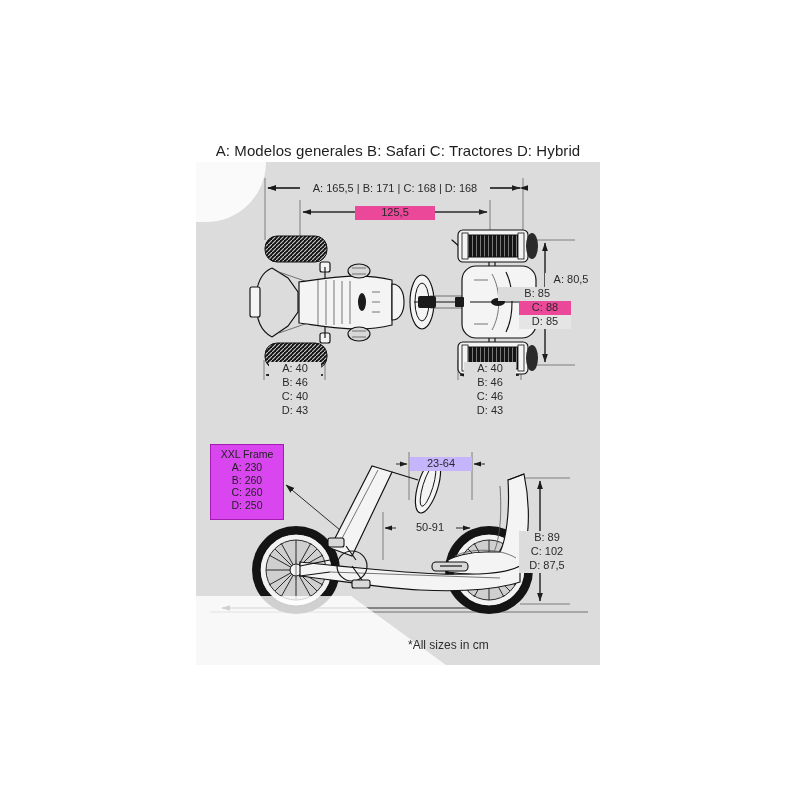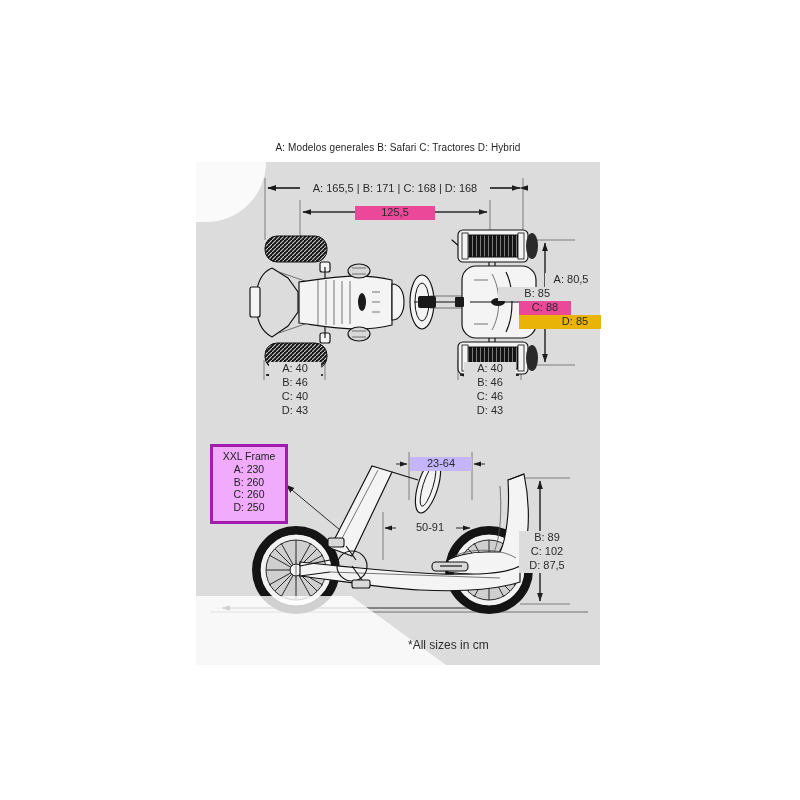--- a/index.html
+++ b/index.html
@@ -11,30 +11,30 @@
   
   .panel{position:absolute;left:196px;top:162px;width:404px;height:503px;
          background:#dcdcdc;border-radius:3px 0 0 0;}
   .panel-soft{position:absolute;left:196px;top:162px;width:70px;height:60px;
          background:#ffffff;border-radius:0 0 60px 0;opacity:.85;}
   .panel-wedge{position:absolute;left:196px;top:596px;width:250px;height:69px;
          background:#ffffff;
          clip-path:polygon(0 0,0 100%,100% 100%,62% 0);opacity:.8;}
 
   .title{position:absolute;left:196px;top:142px;width:404px;text-align:center;
-         font-size:10px;color:#1e1e1e;letter-spacing:.1px;white-space:nowrap;}
+         font-size:15px;color:#1e1e1e;letter-spacing:.1px;white-space:nowrap;}
 
   .dimtxt{position:absolute;font-size:11px;color:#2a2a2a;line-height:13.6px;
           white-space:nowrap;}
   .dimtxt.c{text-align:center;}
 
   .note{position:absolute;left:408px;top:638px;font-size:12px;color:#2d2d2d;}
 
   .frameBox{position:absolute;left:210px;top:444px;width:72px;height:74px;
-            border:3px solid #a21caf;background:#f0abfc;}
+            border:1px solid #a21caf;background:#d946ef;}
   .frameBox .ln{font-size:10.5px;line-height:12.6px;text-align:center;color:#222;}
   .frameBox .hd{font-size:10.5px;line-height:13px;text-align:center;color:#222;}
 
   svg{position:absolute;left:0;top:0;width:800px;height:800px;overflow:visible;}
   .ln{stroke:#2b2b2b;stroke-width:1;fill:none;}
   .lnf{stroke:#111;stroke-width:1.15;fill:none;}
   .thin{stroke:#555;stroke-width:.8;fill:none;}
   .ext{stroke:#666;stroke-width:.8;fill:none;}
   .fillw{fill:#f4f4f4;stroke:#111;stroke-width:1.15;}
   .fillg{fill:#d8d8d8;stroke:#111;stroke-width:1.1;}
@@ -242,21 +242,21 @@
   <div class="panel-wedge"></div>
 
   <div class="dimtxt c" style="left:300px;top:182px;width:190px;background:#dcdcdc;">A: 165,5 | B: 171 | C: 168 | D: 168</div>
 
   <div class="dimtxt c" style="left:355px;top:206px;width:80px;background:#ec4899;">125,5</div>
 
   <div>
     <div class="dimtxt c" style="left:519px;top:273px;width:52px;background:#dcdcdc;margin-left:26px;">A: 80,5</div>
     <div class="dimtxt c" style="left:498px;top:287px;width:52px;background:#dcdcdc;text-align:right;">B: 85</div>
     <div class="dimtxt c" style="left:519px;top:301px;width:52px;background:#ec4899;">C: 88</div>
-    <div class="dimtxt c" style="left:519px;top:315px;width:52px;background:#eab308;padding-left:30px;">D: 85</div>
+    <div class="dimtxt c" style="left:519px;top:315px;width:52px;background:#e5e5e5;">D: 85</div>
   </div>
 
   <div>
     <div class="dimtxt c" style="left:269px;top:362px;width:52px;background:#dcdcdc;">A: 40</div>
     <div class="dimtxt c" style="left:269px;top:376px;width:52px;background:#dcdcdc;">B: 46</div>
     <div class="dimtxt c" style="left:269px;top:390px;width:52px;background:#dcdcdc;">C: 40</div>
     <div class="dimtxt c" style="left:269px;top:404px;width:52px;background:#dcdcdc;">D: 43</div>
   </div>
 
   <div>

